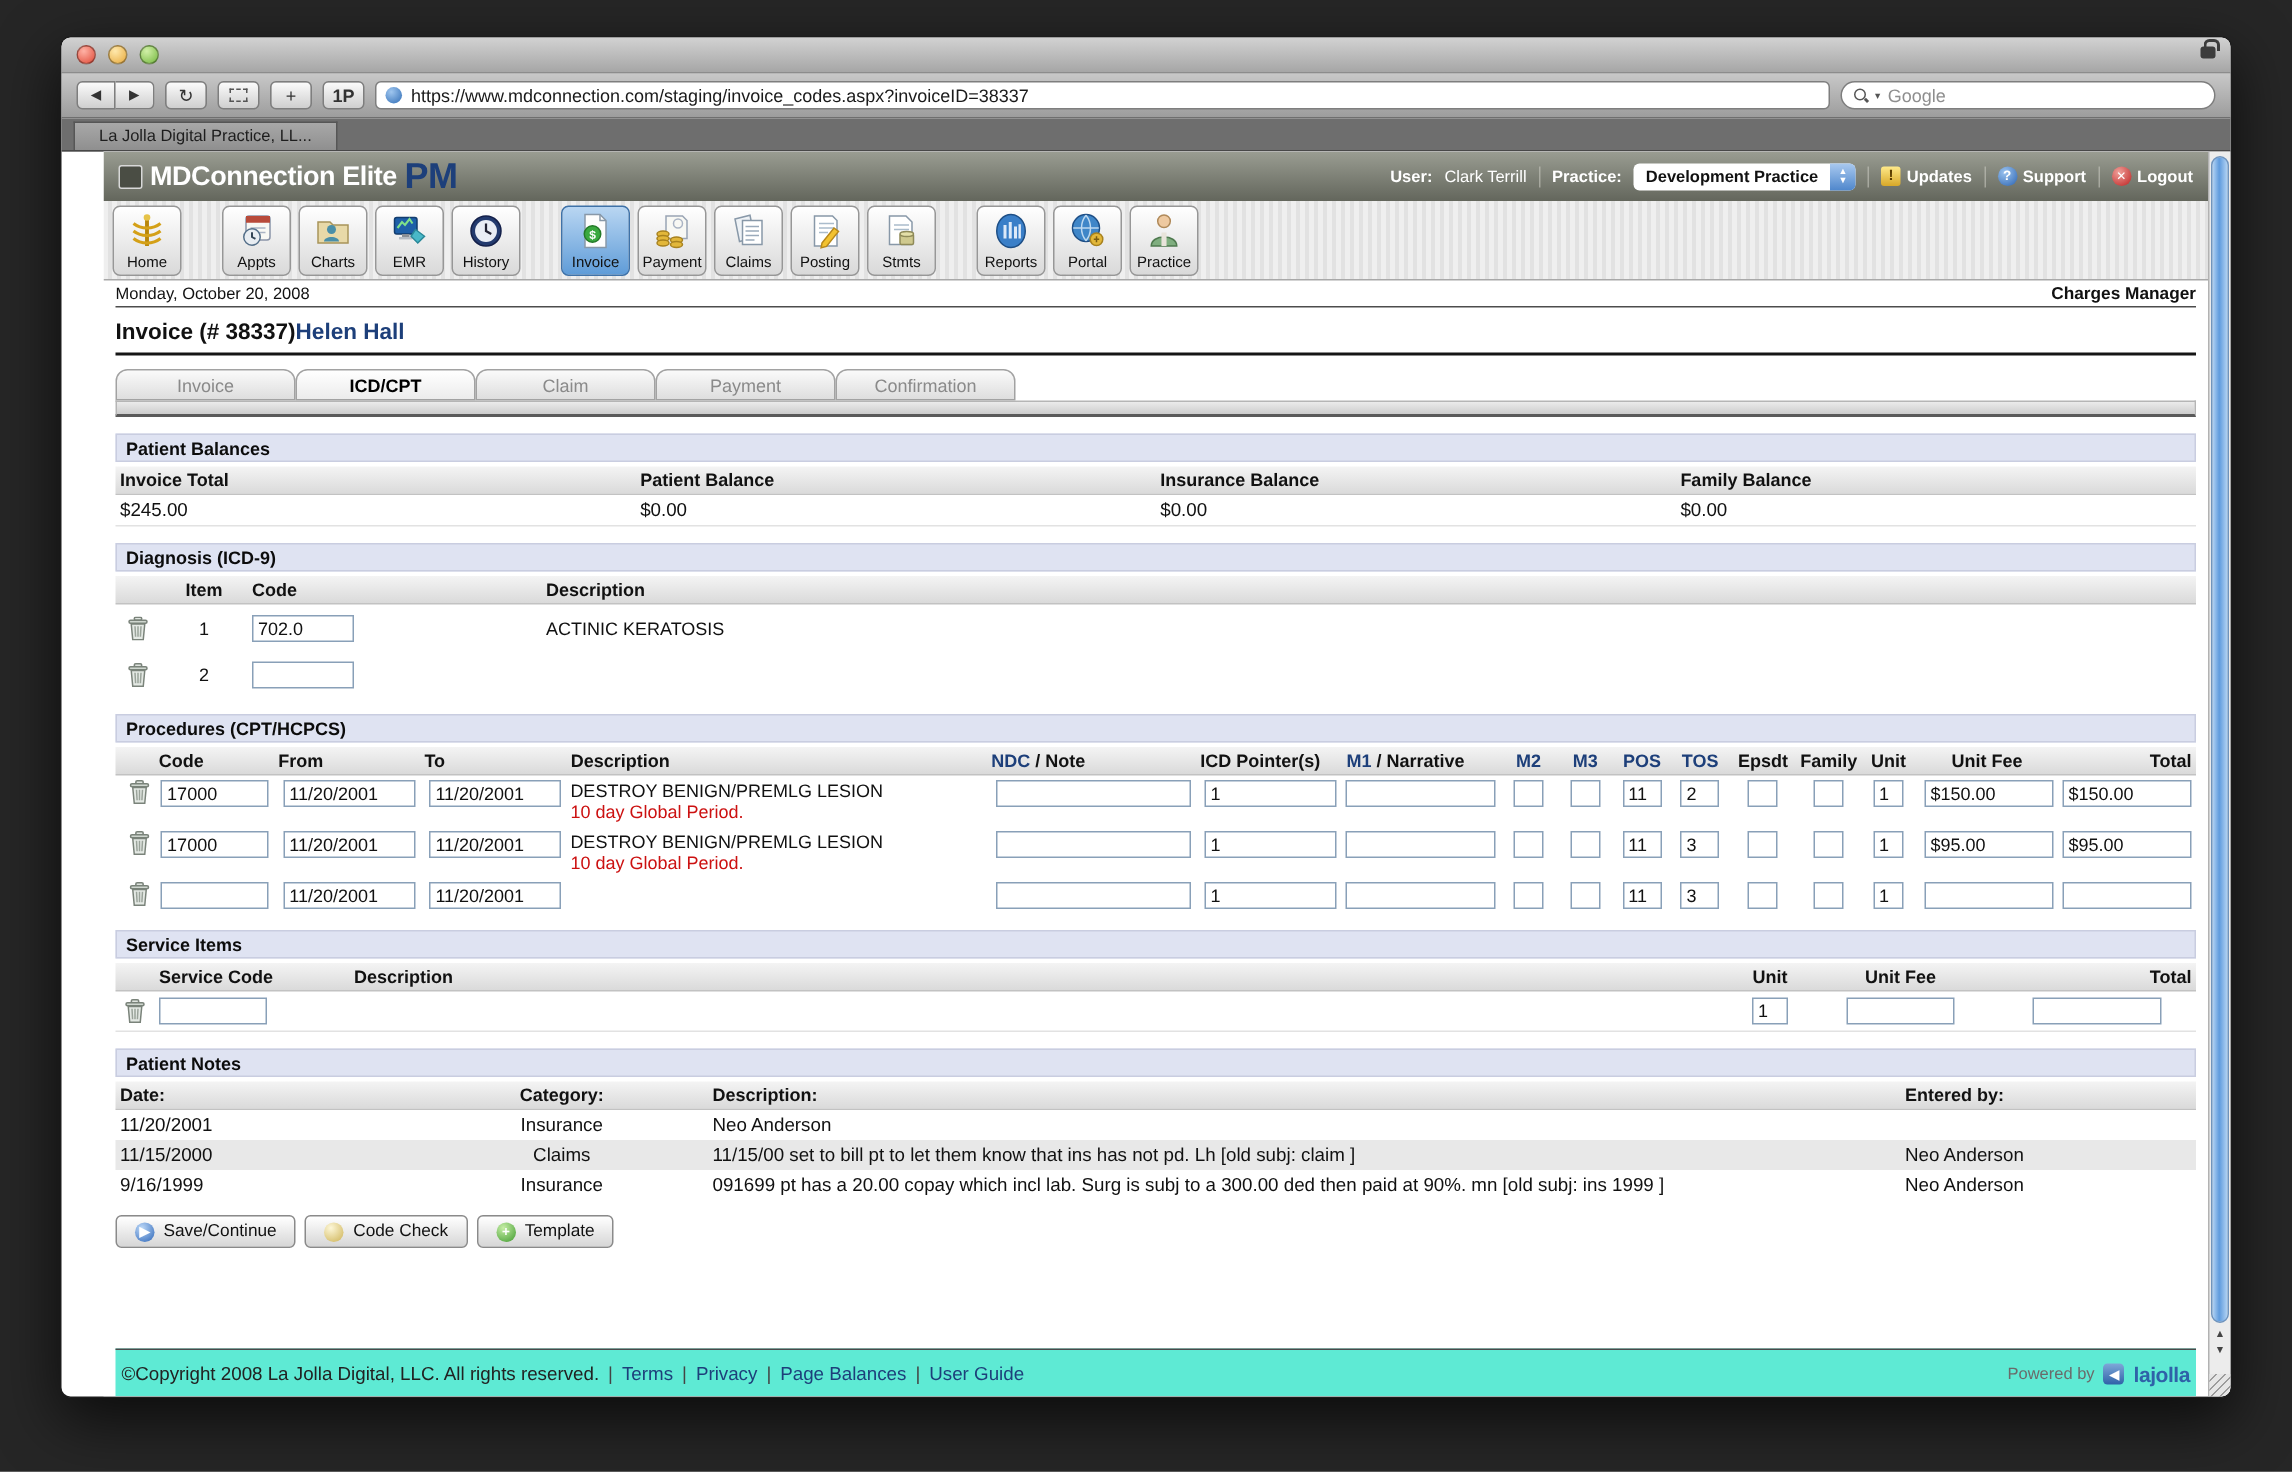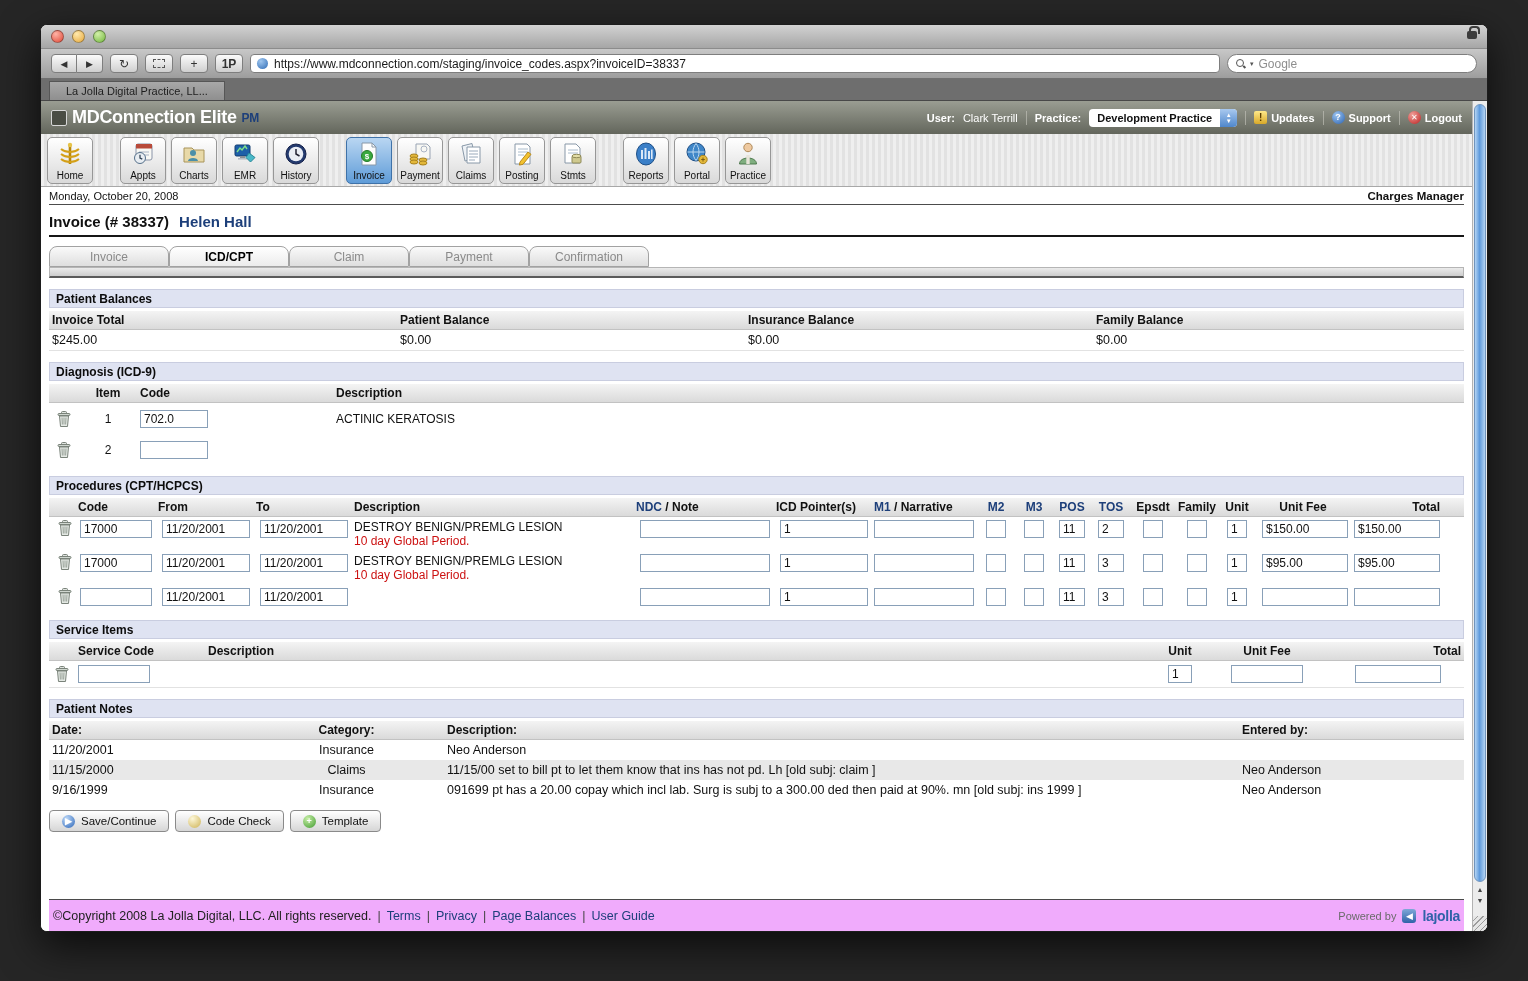--- a/index.html
+++ b/index.html
@@ -37,21 +37,21 @@
     display:flex;align-items:center;gap:5px;padding:0 8px;color:#8e8e8e;font-size:12px;}
   .mag{position:relative;width:9px;height:9px;flex:none;}
   .mag::before{content:"";position:absolute;left:0;top:0;width:6px;height:6px;border:1.5px solid #555;border-radius:50%;}
   .mag::after{content:"";position:absolute;left:6.5px;top:6.5px;width:3px;height:1.5px;background:#555;transform:rotate(45deg);}
   .mag-caret{font-size:7px;color:#555;}
   .btabstrip{height:22px;background:#6e6e6e;display:flex;align-items:flex-end;padding-left:8px;
     border-bottom:1px solid #484848;flex:none;}
   .btab{height:19px;padding:0 16px;background:linear-gradient(#a8a8a8,#8f8f8f);border:1px solid #565656;
     border-bottom:none;font-size:11px;color:#1d1d1d;display:flex;align-items:center;}
   
-  .content-row{flex:1;display:flex;min-height:0;}
+  .content-row{flex:1;display:flex;min-height:0;margin-left:28px;}
   .page{flex:1;background:#fff;display:flex;flex-direction:column;min-width:0;overflow:hidden;}
   .scrollcol{width:15px;background:#ececec;border-left:1px solid #b2b2b2;position:relative;flex:none;}
   .sb-thumb{position:absolute;top:3px;left:1px;width:12px;height:calc(100% - 52px);border-radius:6px;
     background:linear-gradient(90deg,#b4d4f4,#5f9bdd 45%,#8fbdеа 100%);border:1px solid #6f94bd;}
   .sb-arrow{position:absolute;left:0;width:14px;height:11px;text-align:center;font-size:7px;color:#444;line-height:11px;}
   .sb-up{bottom:36px;}
   .sb-down{bottom:25px;}
   .sb-grip{position:absolute;bottom:0;left:0;width:14px;height:15px;
     background:repeating-linear-gradient(135deg,#e6e6e6 0 3px,#9c9c9c 3px 4px);}
   
@@ -80,21 +80,21 @@
     background:linear-gradient(#ffffff,#d9d9d9);display:flex;flex-direction:column;align-items:center;
     justify-content:flex-end;padding-bottom:2px;font-size:10px;color:#111;cursor:pointer;}
   .tool-btn.active{background:linear-gradient(#b9d6f2,#5f9cd8);border-color:#3f72a8;}
   .tool-btn .ticon{flex:1;display:flex;align-items:center;justify-content:center;}
   .gap-group{margin-left:22px;}
   
   .pagebody{flex:1;display:flex;flex-direction:column;padding:0 8px;min-height:0;}
   .daterow{display:flex;justify-content:space-between;align-items:flex-end;font-size:11px;
     padding:3px 0 2px;border-bottom:1px solid #4c4c4c;}
   .module{font-weight:bold;font-size:11.5px;padding-left:31px;}
-  .titlerow{display:flex;align-items:baseline;gap:10px;padding:8px 0 5px;border-bottom:2px solid #161616;}
+  .titlerow{display:flex;align-items:baseline;padding:8px 0 5px;border-bottom:2px solid #161616;}
   .inv-title{font-size:15px;font-weight:bold;}
   .patient{font-size:15px;font-weight:bold;color:#1d3f7a;}
   .tabsrow{display:flex;gap:0;padding-top:9px;}
   .ptab{width:120px;height:21px;display:flex;align-items:center;justify-content:center;font-size:12px;
     color:#8a8a8a;background:linear-gradient(#fafafa,#dedede);border:1px solid #a2a2a2;border-radius:8px 8px 0 0;
     cursor:pointer;}
   .ptab.active{color:#000;font-weight:bold;background:linear-gradient(#ffffff,#ececec);z-index:1;}
   .subbar{height:11px;background:linear-gradient(#ebebeb,#cdcdcd);border:1px solid #b5b5b5;
     border-bottom:2px solid #5a5a5a;}
   .section-bar{height:19px;background:#dfe3f2;border:1px solid #c9cde0;display:flex;align-items:center;
@@ -144,21 +144,21 @@
   .btnrow{display:flex;gap:6px;margin-top:10px;}
   .action-btn{height:22px;border:1px solid #8a8a8a;border-radius:4px;
     background:linear-gradient(#ffffff,#d6d6d6);display:inline-flex;align-items:center;gap:6px;
     padding:0 12px;font-size:11.5px;color:#111;cursor:pointer;}
   .orb{width:13px;height:13px;border-radius:50%;color:#fff;font-size:9px;line-height:13px;
     text-align:center;font-weight:bold;flex:none;}
   .orb.blue{background:radial-gradient(circle at 35% 28%,#bcd8f8,#2d66b8);}
   .orb.yellow{background:radial-gradient(circle at 35% 28%,#fdf7d8,#cdb254);}
   .orb.green{background:radial-gradient(circle at 35% 28%,#c6eea6,#3f9a2e);}
   
-  .page-footer{margin-top:auto;height:32px;background:#f0abfc;border-top:1px solid #4a4a4a;
+  .page-footer{margin-top:auto;height:32px;background:#5eead4;border-top:1px solid #4a4a4a;
     display:flex;align-items:center;padding:0 4px;font-size:12.5px;color:#222;}
   .flink{color:#1d3f7a;cursor:pointer;}
   .fsep{margin:0 6px;color:#444;}
   .powered{margin-left:auto;display:flex;align-items:center;gap:6px;color:#6a6a6a;font-size:11px;}
   .lj-badge{width:14px;height:14px;background:linear-gradient(#7fa8d8,#2f62a8);border-radius:3px;
     color:#fff;font-size:9px;line-height:14px;text-align:center;}
   .lj-name{color:#2f62a8;font-weight:bold;font-size:14px;letter-spacing:-.3px;}
 </style>
 </head>
 <body>
@@ -200,21 +200,21 @@
     <div class="btab">La Jolla Digital Practice, LL...</div>
   </div>
 
   <div class="content-row">
     <div class="page">
 
       <div class="appbar">
         <div class="brand">
           <span class="brand-badge"></span>
           <span>MDConnection Elite</span>
-            <span class="patient" style="font-size:12px">PM</span>
+            <span class="patient" style="font-size:24px">PM</span>
         </div>
         <div class="appbar-right">
           <span>User:</span>
           <span style="font-weight:normal">Clark Terrill</span>
           <span class="sep"></span>
           <span>Practice:</span>
           <div class="practice-select">
             <span>Development Practice</span>
             <span class="stepper">
                 <span>▲</span>

